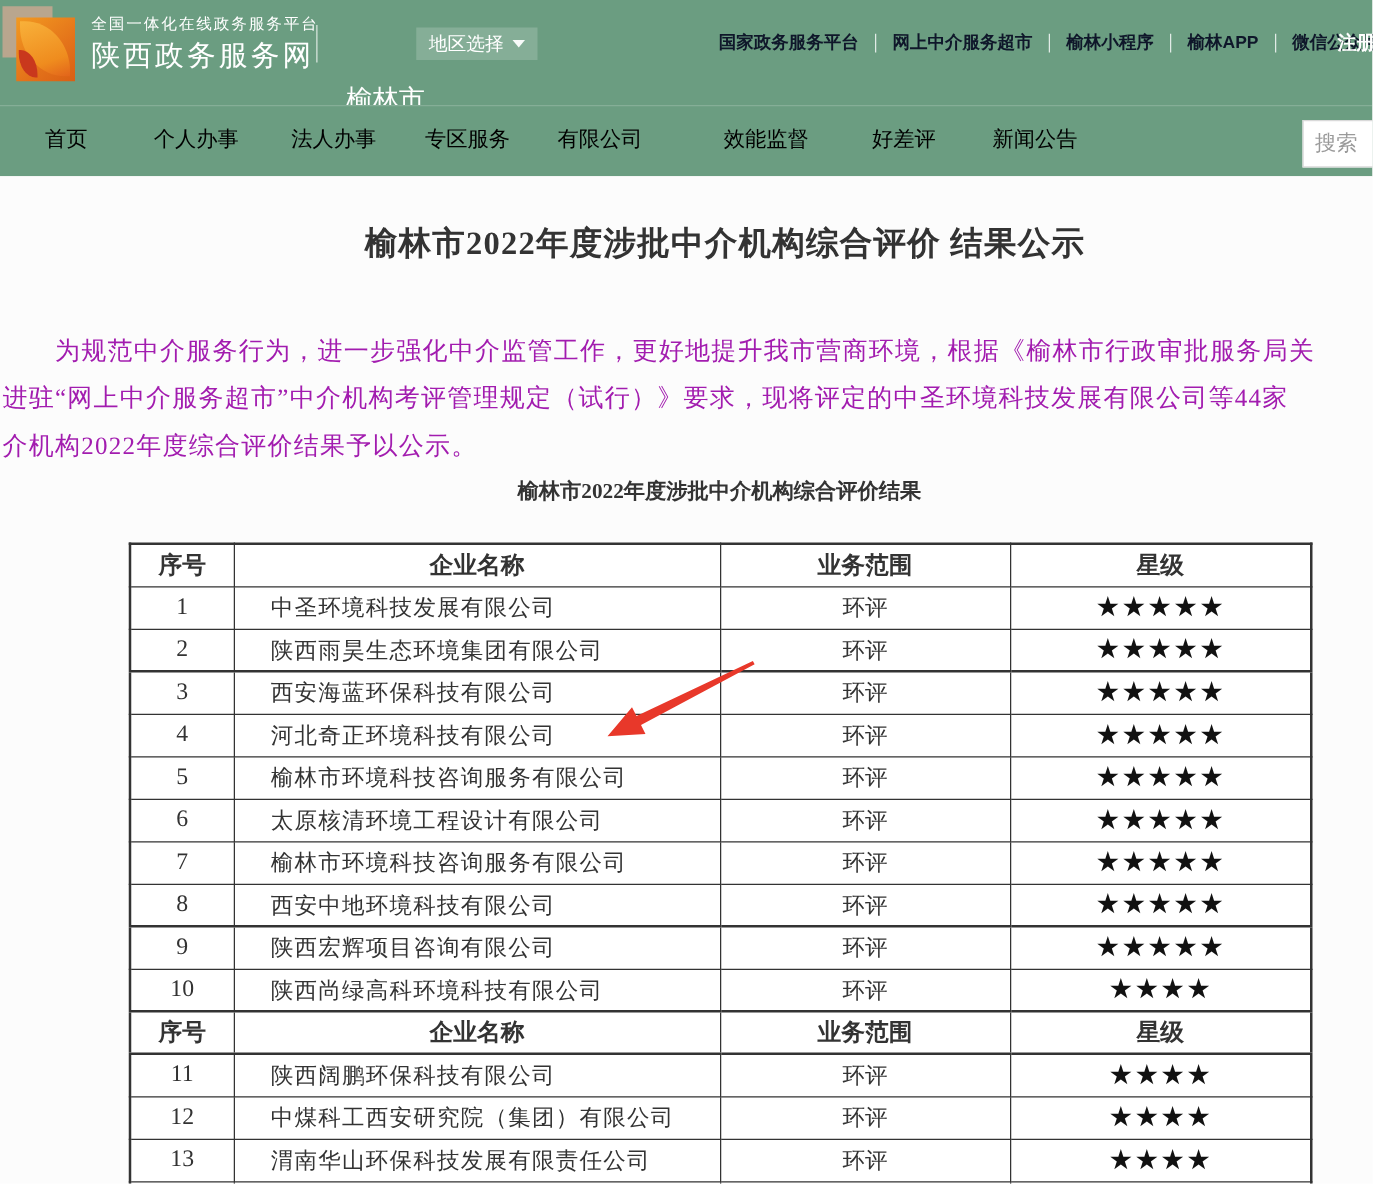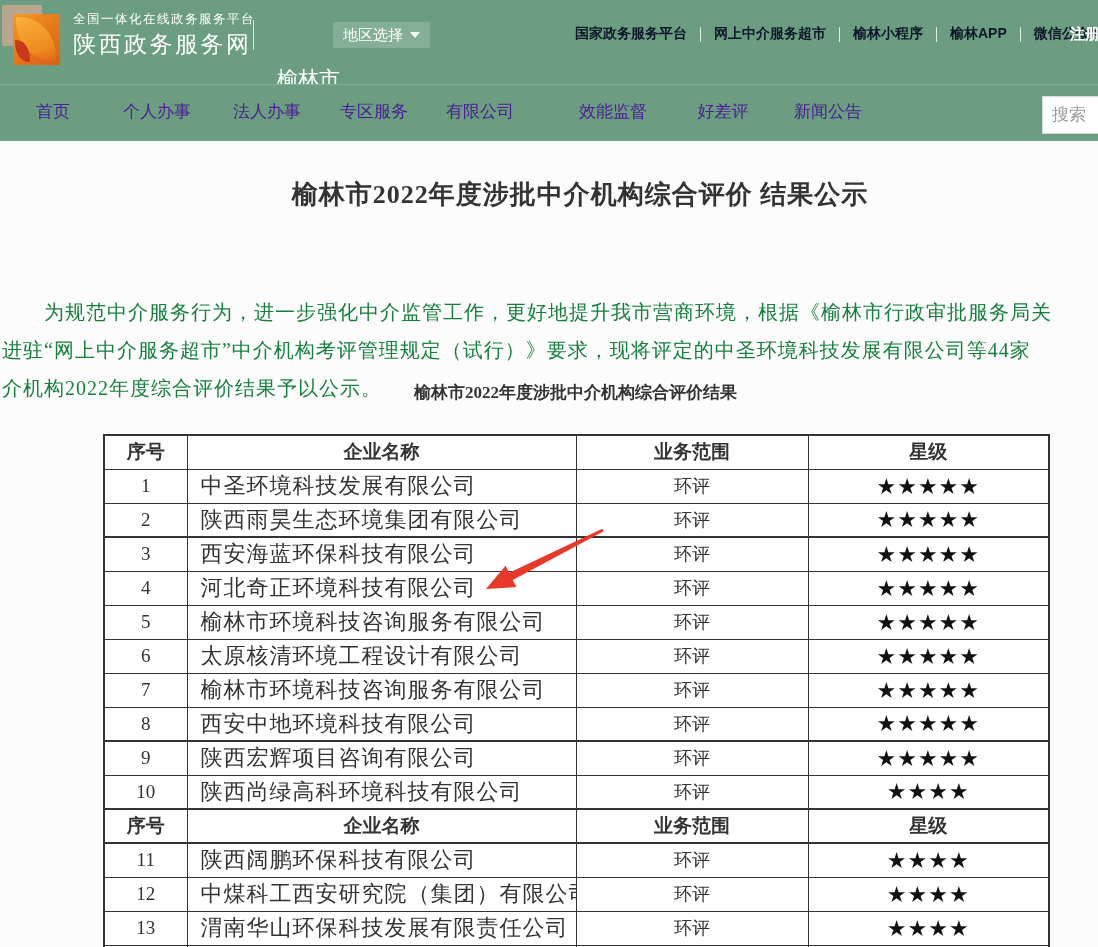--- a/index.html
+++ b/index.html
@@ -33,46 +33,46 @@
     border-top:6px solid rgba(255,255,255,.95); }
   .quick-links { position:absolute; left:575px; top:25px; display:flex; align-items:center; }
   .quick-links a { color:#0f172a; text-decoration:none; font-size:14px; font-weight:700; white-space:nowrap; }
   .vsep { width:1px; height:15px; background:rgba(255,255,255,.8); margin:0 13px; }
   .register-link { position:absolute; left:1070px; top:25px; font-size:15px; font-weight:700; color:#fff;
     text-decoration:none; white-space:nowrap; }
 
   
   .main-nav { position:relative; width:1098px; height:57px; background:#6b9d81;
     border-top:1px solid rgba(255,255,255,.18); }
-  .nav-item { position:absolute; top:15px; transform:translateX(-50%); color:#4c1d95; font-size:17px;
+  .nav-item { position:absolute; top:15px; transform:translateX(-50%); color:#000000; font-size:17px;
     white-space:nowrap; text-decoration:none; cursor:pointer; }
   .search-box { position:absolute; left:1042px; top:11px; width:70px; height:38px; background:#fff;
     border:1px solid #d9d9d9; display:flex; align-items:center; }
   .search-box input { border:none; outline:none; width:60px; margin-left:9px; font-size:17px; color:#555;
     font-family:"Liberation Sans","DejaVu Sans",sans-serif; background:transparent; }
   .search-box input::placeholder { color:#9a9a9a; opacity:1; }
 
   
   .content { position:relative; width:1098px; height:806px; background:#fcfcfc; overflow:hidden;
     font-family:"Liberation Serif","DejaVu Serif",serif; color:#333; }
   .doc-title { position:absolute; top:36px; left:0; width:1160px; text-align:center;
     font-size:26px; font-weight:700; letter-spacing:1px; white-space:nowrap; }
-  .para-line { position:absolute; left:2px; font-size:20px; letter-spacing:1px; white-space:nowrap; color:#15803d;margin-top:32px; }
+  .para-line { position:absolute; left:2px; font-size:20px; letter-spacing:1px; white-space:nowrap; color:#a21caf; }
   .para-line.l1 { top:126px; padding-left:42px; }
   .para-line.l2 { top:164px; }
   .para-line.l3 { top:202px; }
   .table-caption { position:absolute; top:240px; left:103px; width:945px; text-align:center;
     font-size:17px; font-weight:700; white-space:nowrap; }
 
   table.eval { position:absolute; top:293px; left:103px; width:945px; border-collapse:collapse;
     table-layout:fixed; background:#fff; border:2px solid #333; }
   table.eval th, table.eval td { border:1px solid #333; height:34px; overflow:hidden; white-space:nowrap; }
   table.eval th { font-size:19px; font-weight:700; text-align:center; }
   td.c-no { text-align:center; font-size:19px; }
-  td.c-name { text-align:left; padding-left:13px; font-size:22px; letter-spacing:1px; }
+  td.c-name { text-align:left; padding-left:29px; font-size:18px; letter-spacing:1px; }
   td.c-scope { text-align:center; font-size:18px; }
   td.c-stars { text-align:center; font-size:22px; letter-spacing:1px; color:#111; font-family:"DejaVu Sans",sans-serif; }
   tr.thick th, tr.thick td { border-bottom-width:2px; }
   tr.head2 th { border-top-width:2px; }
 
   .arrow-annotation { position:absolute; top:379px; left:478px; z-index:5; pointer-events:none; }
 </style>
 </head>
 <body>
 

